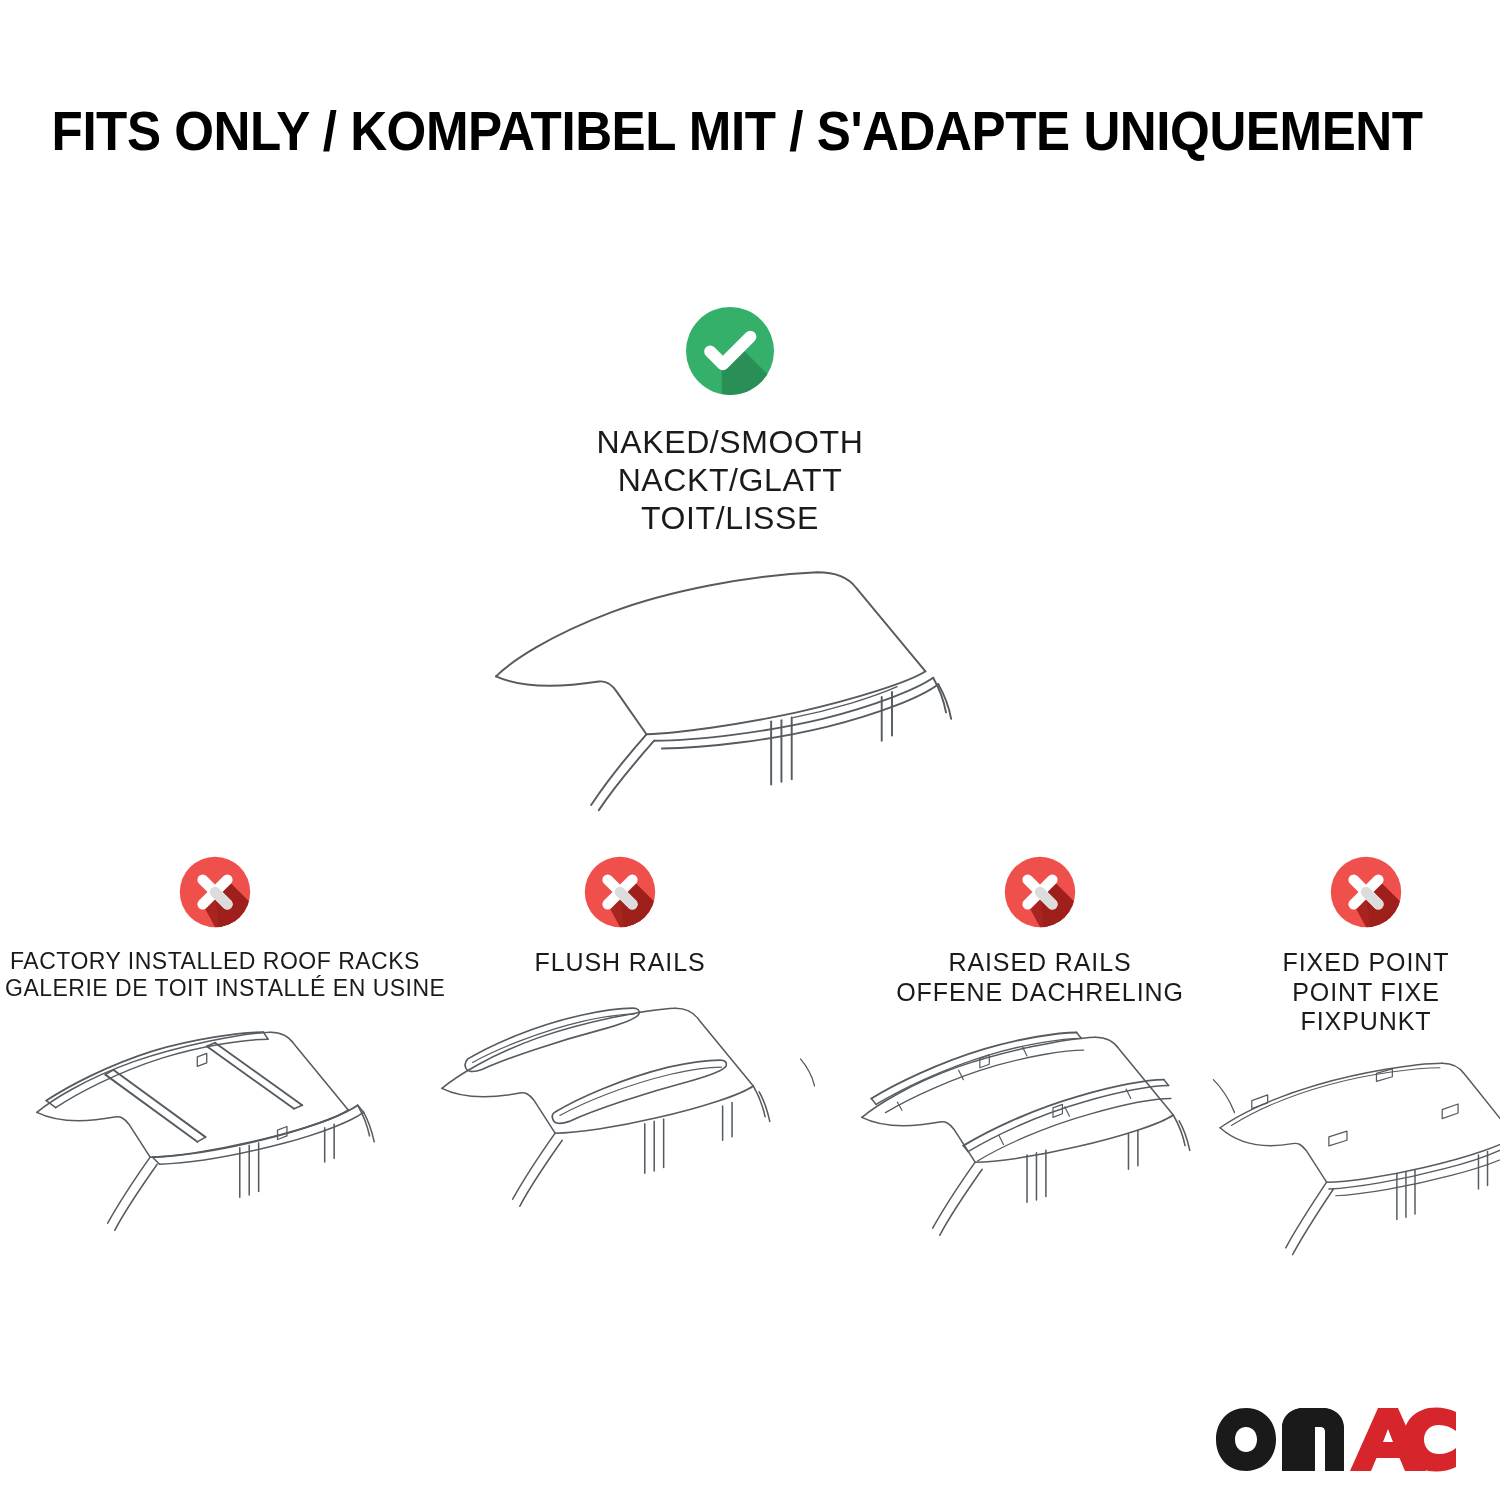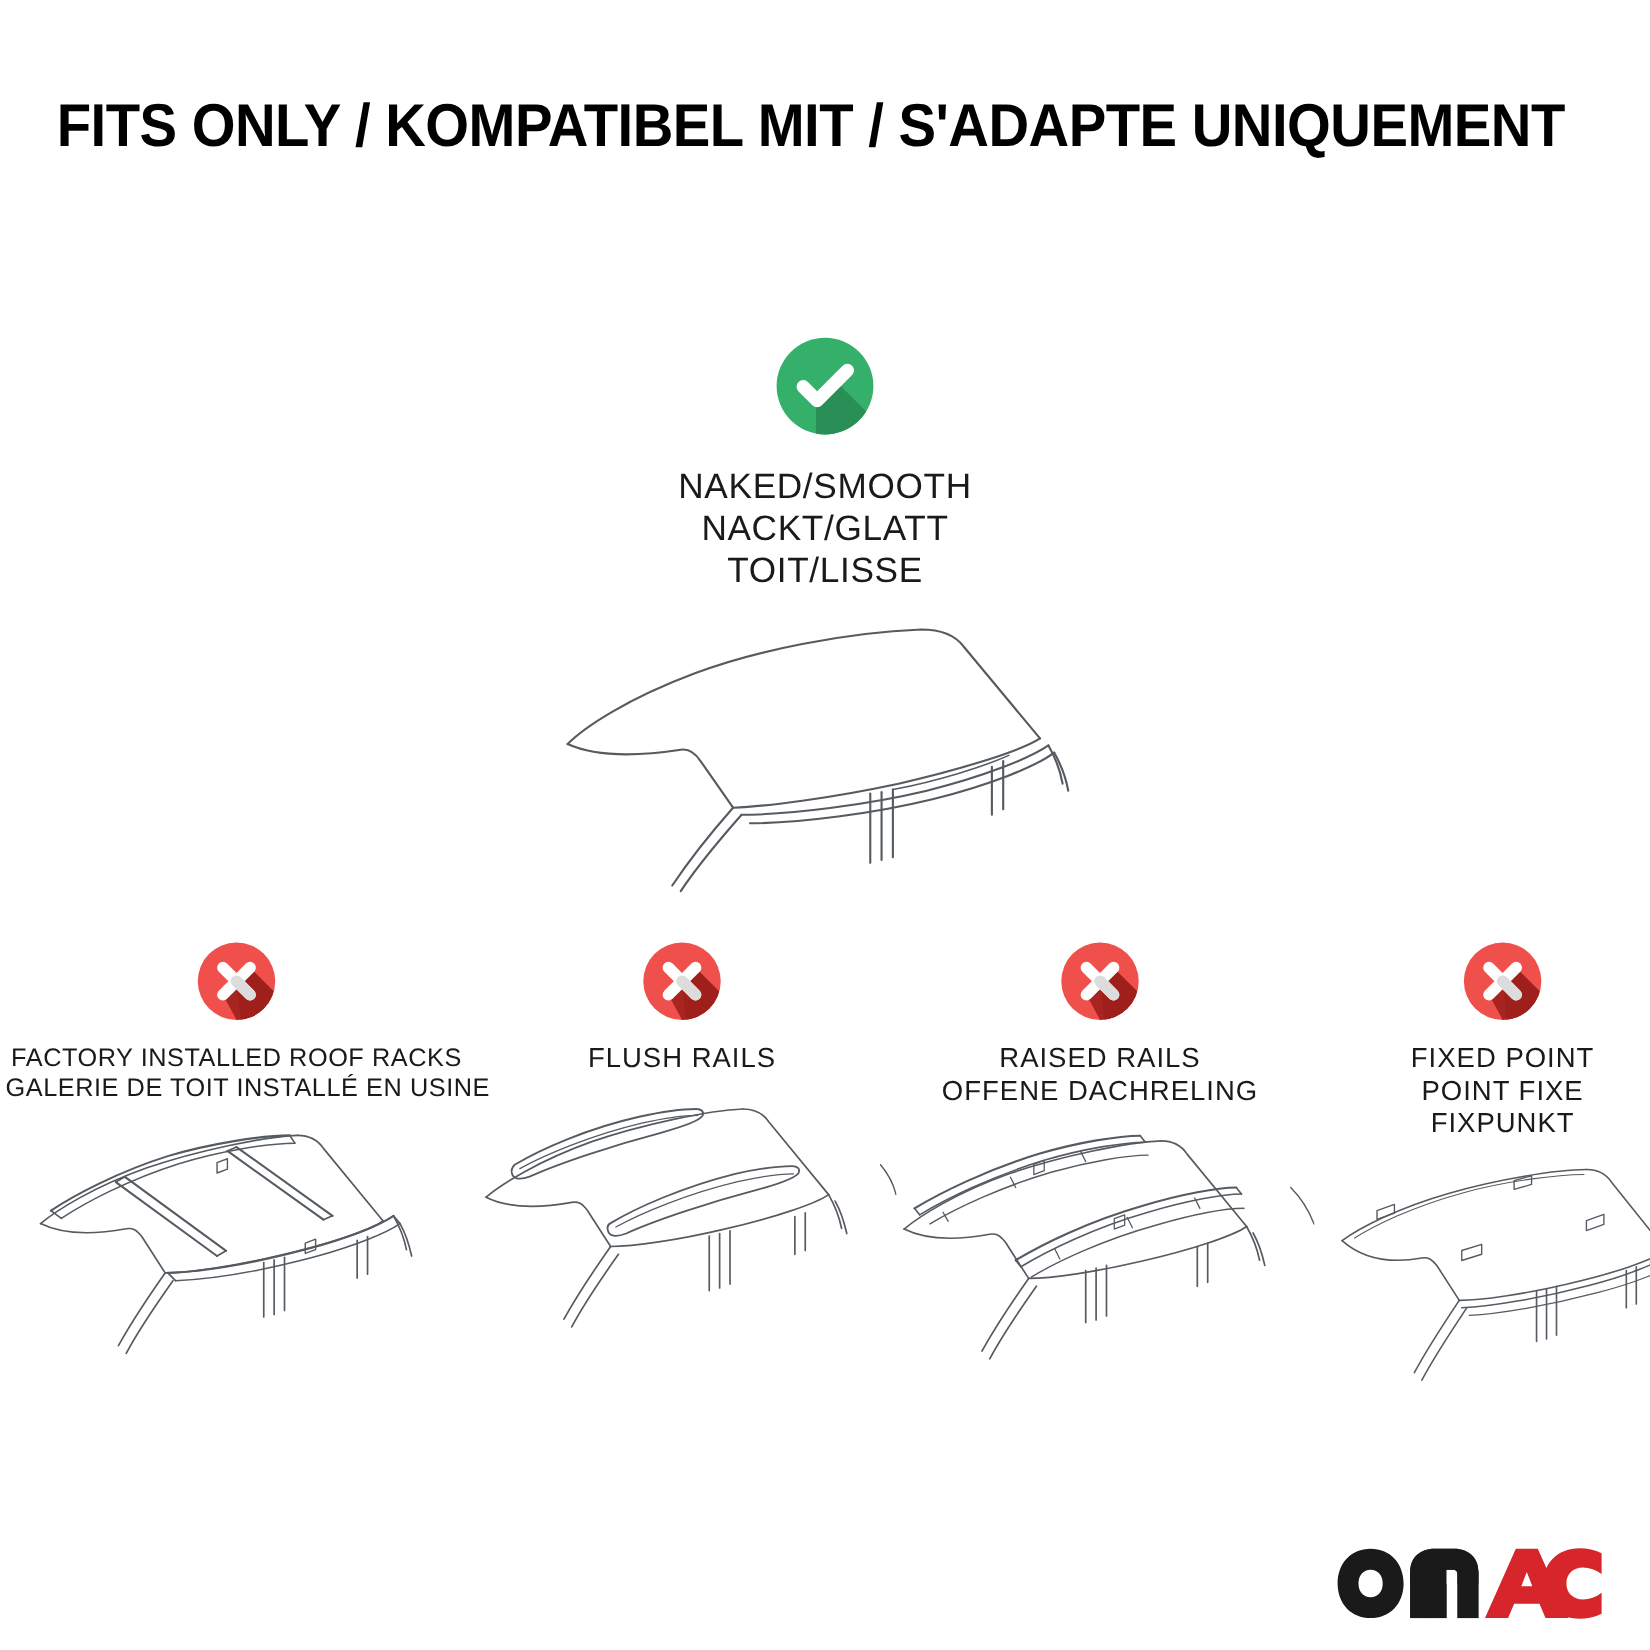--- a/index.html
+++ b/index.html
@@ -12,21 +12,21 @@
     height: 1500px;
     position: relative;
     font-family: "Liberation Sans", sans-serif;
     color: #111111;
     overflow: hidden;
   }
 
   
   .title-bar {
     position: absolute;
-    top: 87px;
+    top: 104px;
     left: 0;
     width: 1428px;
     text-align: center;
   }
   .title-text {
     display: inline-block;
     font-size: 55px;
     font-weight: 700;
     letter-spacing: -0.5px;
     line-height: 1;
@@ -49,39 +49,39 @@
   .label-block {
     text-transform: uppercase;
     color: #1a1a1a;
     line-height: 1.18;
   }
   .label-line { display: block; white-space: nowrap; }
 
   
   #hero {
     top: 296px;
-    left: 450px;
+    left: 430px;
     width: 600px;
   }
   #hero .label-block {
     font-size: 32px;
     letter-spacing: 0.6px;
     margin-top: 18px;
   }
   #hero .art {
     margin-top: 16px;
   }
 
   
   .row-bottom .option {
     top: 848px;
   }
   #opt-factory { left: 5px;    width: 420px; }
   #opt-flush   { left: 425px;  width: 390px; }
-  #opt-raised  { left: 805px;  width: 390px; }
+  #opt-raised  { left: 845px;  width: 390px; }
   #opt-fixed   { left: 1211px; width: 310px; }
 
   .row-bottom .label-block {
     font-size: 25px;
     letter-spacing: 0.9px;
     margin-top: 12px;
   }
   #opt-factory .label-block { font-size: 23px; letter-spacing: 0.5px; }
 
   .row-bottom .art { margin-top: 16px; }

